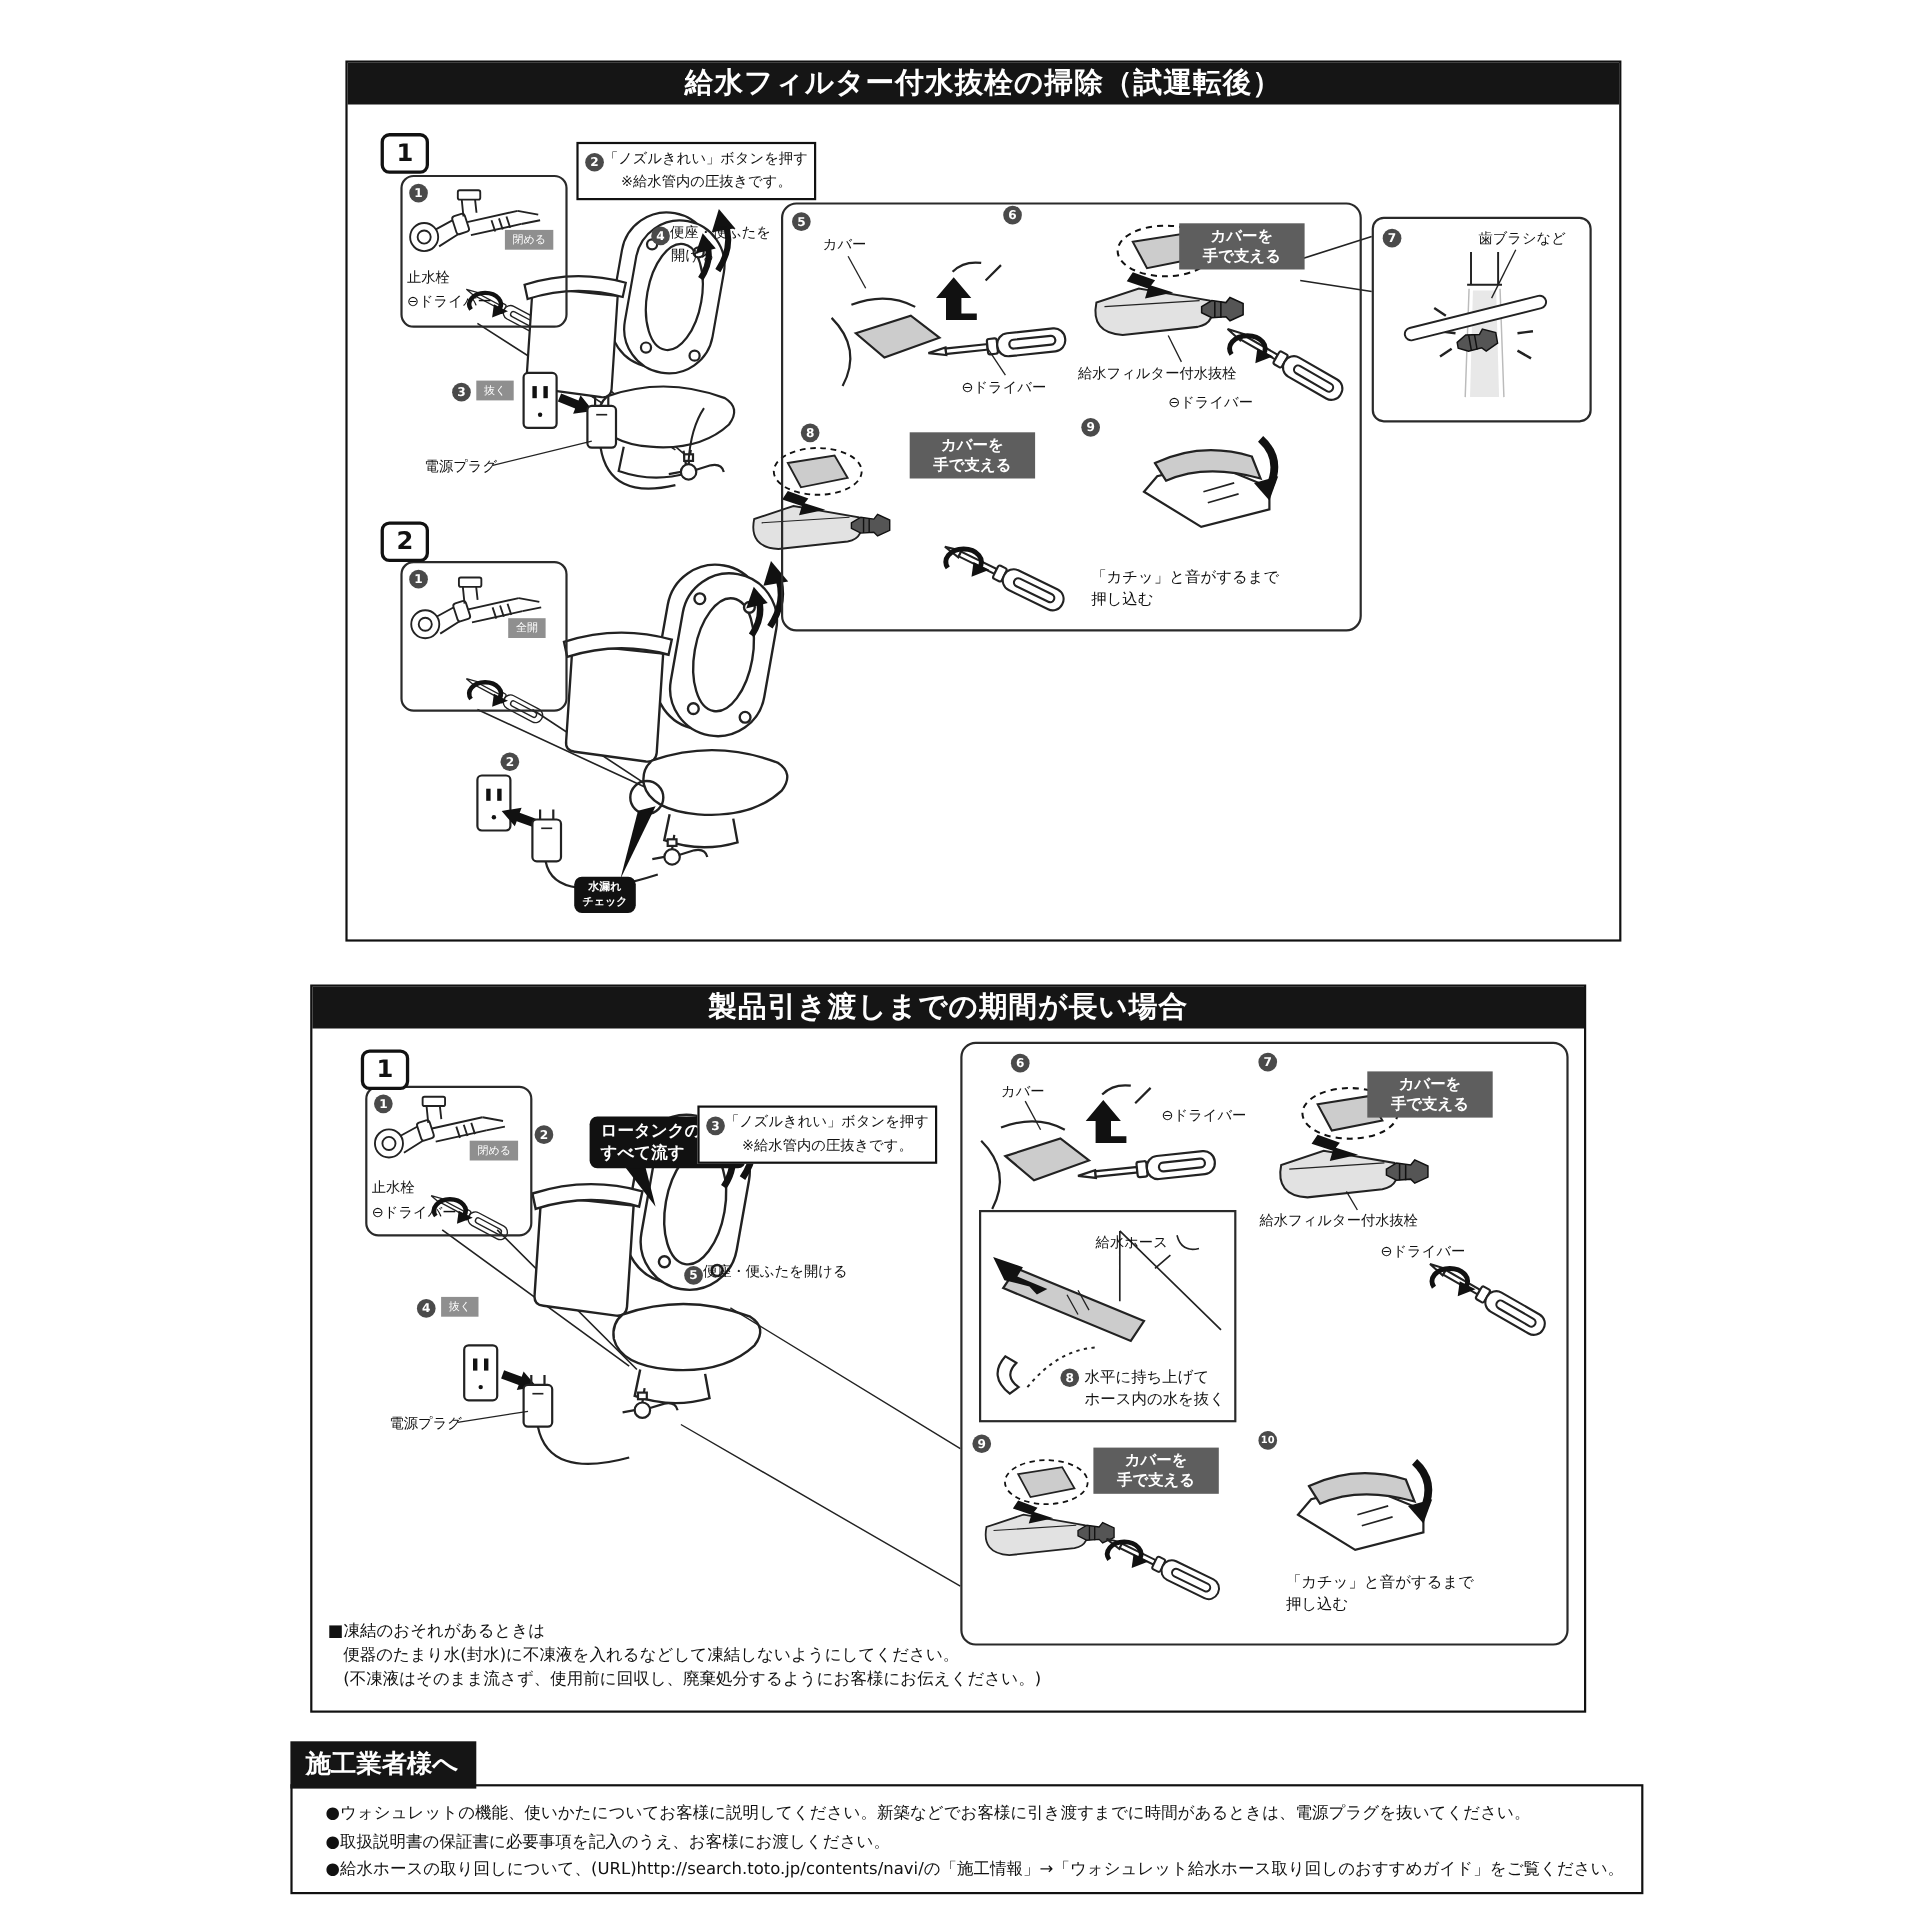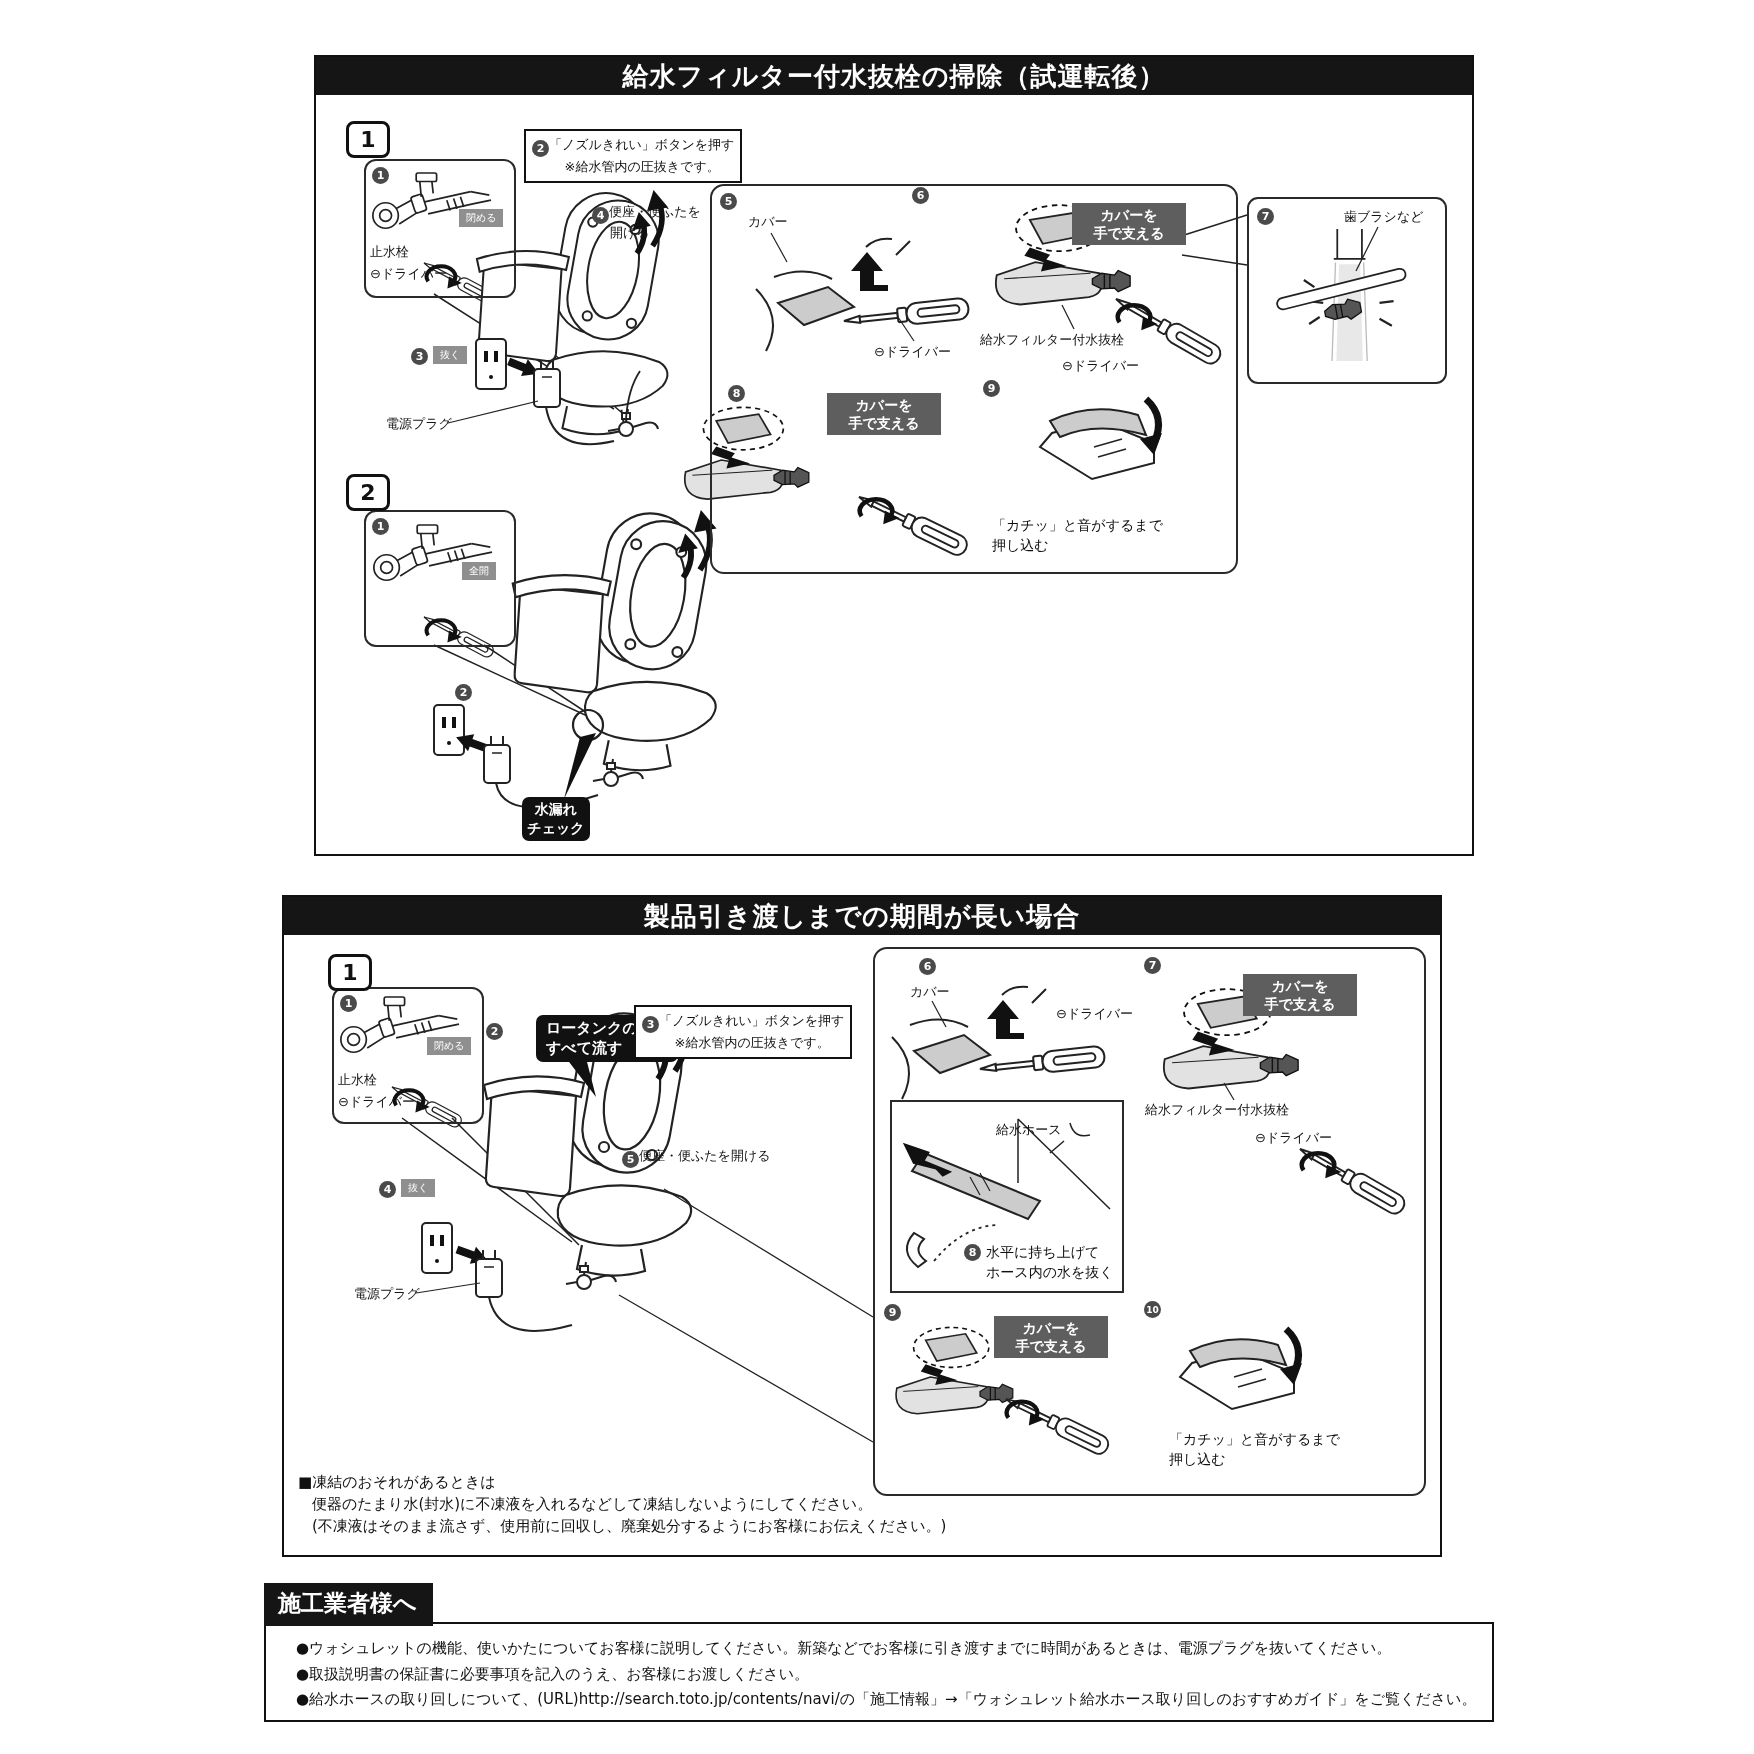--- a/index.html
+++ b/index.html
@@ -239,21 +239,21 @@
 
     <div class="rbox" style="left:931px;top:140px;width:196px;height:183px;border-radius:11px;"></div>
     <span class="nc abs" style="left:941px;top:151px;">7</span>
     <div class="lbl" style="left:1028px;top:151px;">歯ブラシなど</div>
 
     <div class="mk" style="left:30px;top:417px;">2</div>
     <div class="rbox" style="left:48px;top:453px;width:148px;height:133px;border-radius:12px;"></div>
     <span class="nc abs" style="left:56px;top:461px;">1</span>
     <div class="bgray" style="left:146px;top:505px;">全開</div>
     <span class="nc abs" style="left:139px;top:627px;">2</span>
-    <div class="bblack" style="left:206px;top:740px;width:68px;font-size:14px;line-height:1.35;padding:3px 0;">水漏れ
+    <div class="bblack" style="left:206px;top:740px;width:56px;font-size:10px;line-height:1.35;padding:3px 0;">水漏れ
 チェック</div>
   </div>
 
   <div class="secbox" style="left:282px;top:895px;width:1156px;height:658px;">
     <div class="sechead">製品引き渡しまでの期間が長い場合</div>
 
     <svg class="scene" width="1156" height="658" viewBox="0 0 1156 658">
       <use href="#g-valve" transform="translate(56,100) scale(0.85)"></use>
       <use href="#g-screwdriver" transform="translate(108,190) rotate(28) scale(0.62)"></use>
       <use href="#g-rot" transform="translate(125,202) scale(0.8)"></use>

